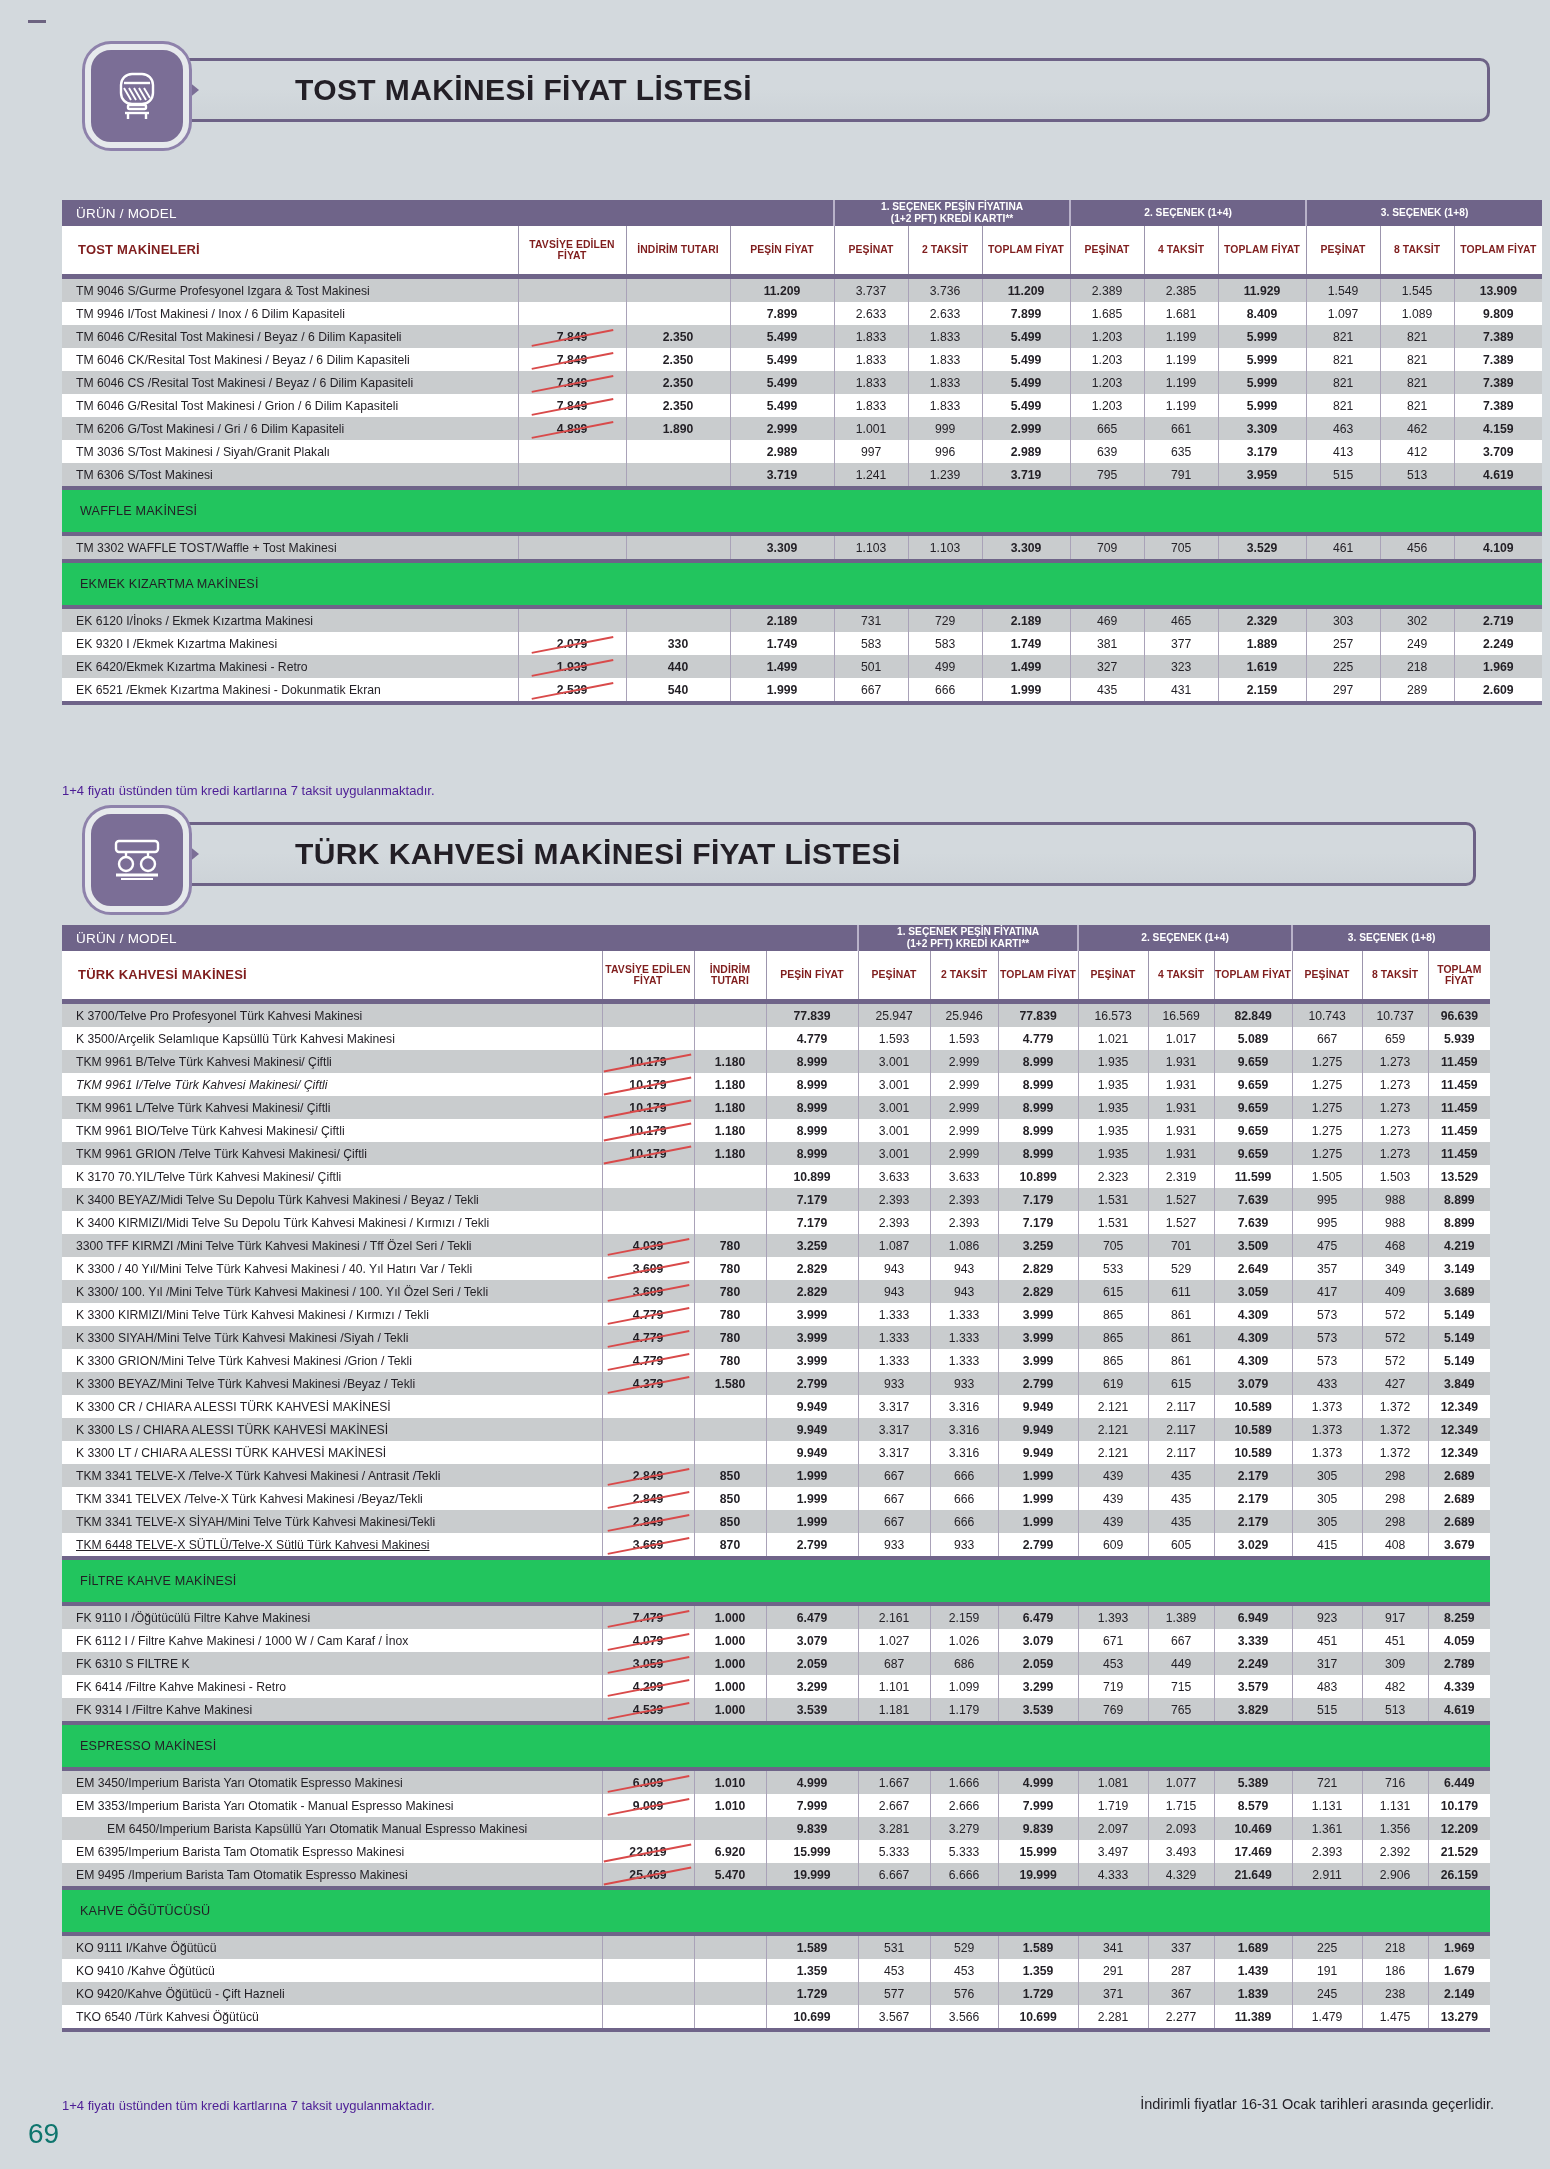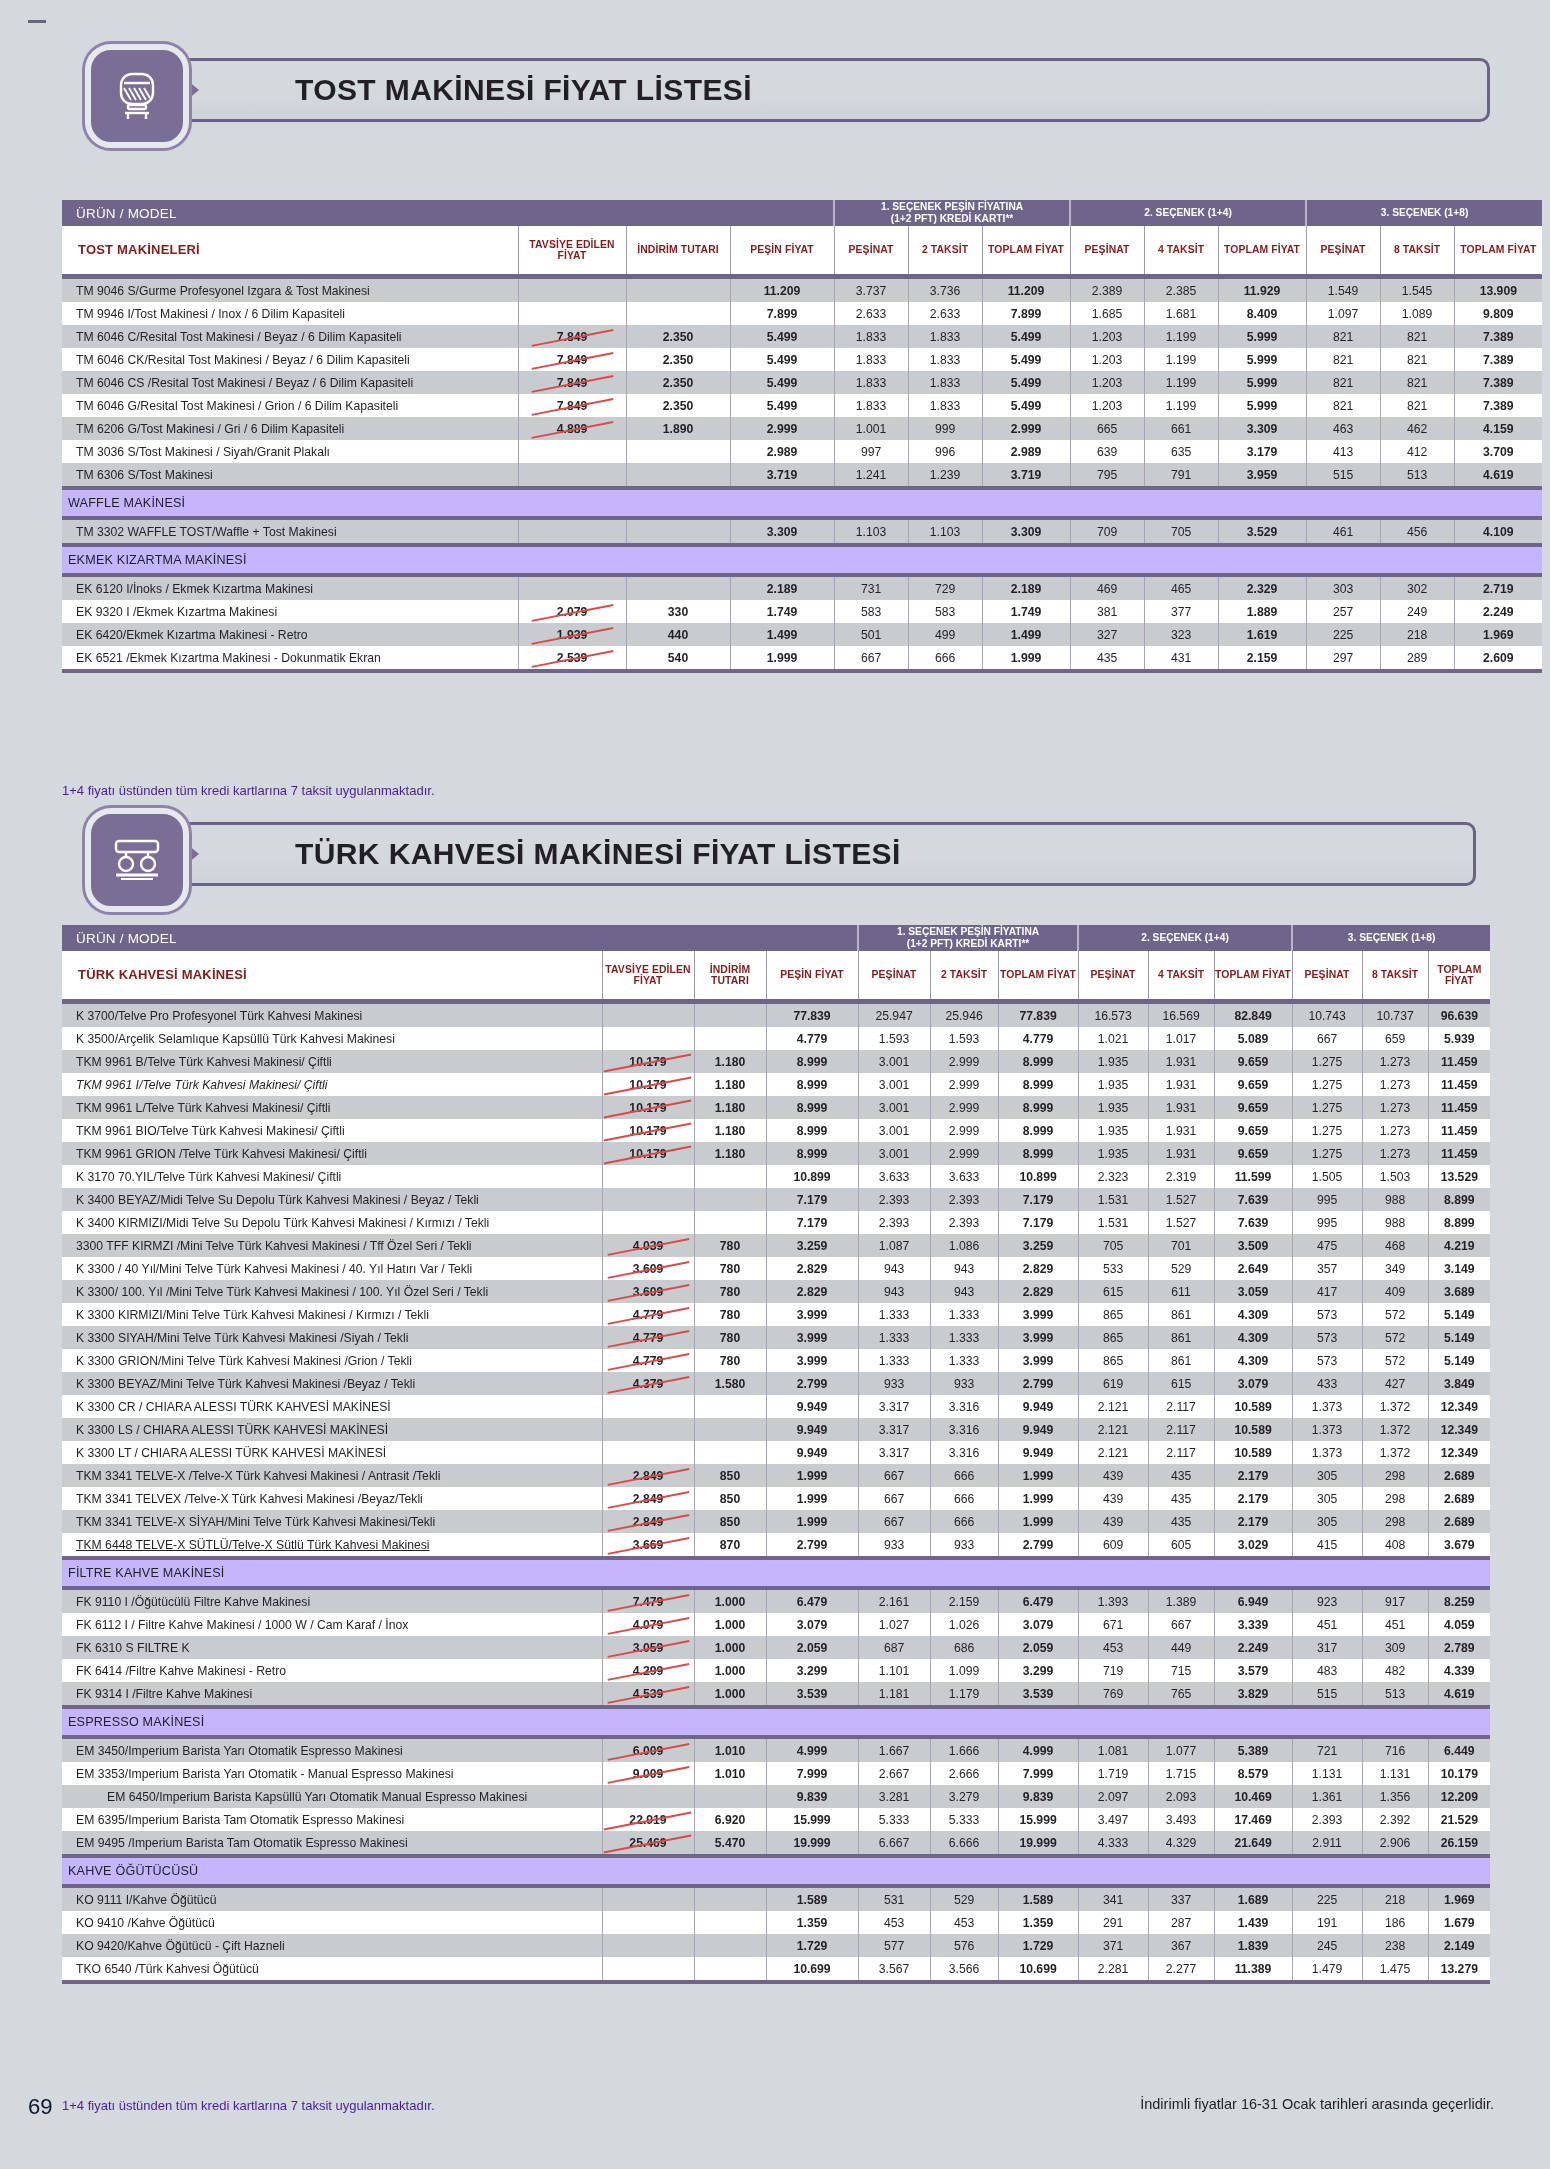--- a/index.html
+++ b/index.html
@@ -105,24 +105,24 @@
     text-align:left;padding-left:14px;border-left:none;
     white-space:nowrap;overflow:hidden;
   }
   tr.data td.num{text-align:center;}
   tr.data td.bold{font-weight:bold;}
   tr.data.alt td{background:#c9ccce;}
   tr.data td{background:#ffffff;}
   tr.data.alt td{background:#c9ccce;}
 
   tr.subsection td{
-    background:#c4b5fd;
+    background:#22c55e;
     font-size:12.6px;
-    height:26px;
-    padding-left:6px;
+    height:42px;
+    padding-left:18px;
     text-align:left;
     letter-spacing:.2px;
     border:none;
   }
   .thinline td{height:4px;background:#6f6489;padding:0;border:none;}
 
   
   .struck{position:relative;display:inline-block;}
   .struck:after{
     content:"";position:absolute;
@@ -130,22 +130,22 @@
     height:0;border-top:2px solid #d94a4a;
     transform:rotate(-11deg);
     transform-origin:center;
   }
 
   .note{
     position:absolute;
     font-size:13px;color:#4c1d95;
   }
   .pagenum{
-    position:absolute;left:28px;bottom:49px;
-    font-size:22px;color:#0f172a;
+    position:absolute;left:28px;bottom:19px;
+    font-size:28px;color:#0f766e;
   }
   .footer-right{
     position:absolute;right:56px;font-size:14.5px;color:#221f25;
   }
 </style>
 </head>
 <body>
 
 <div class="page">
 

